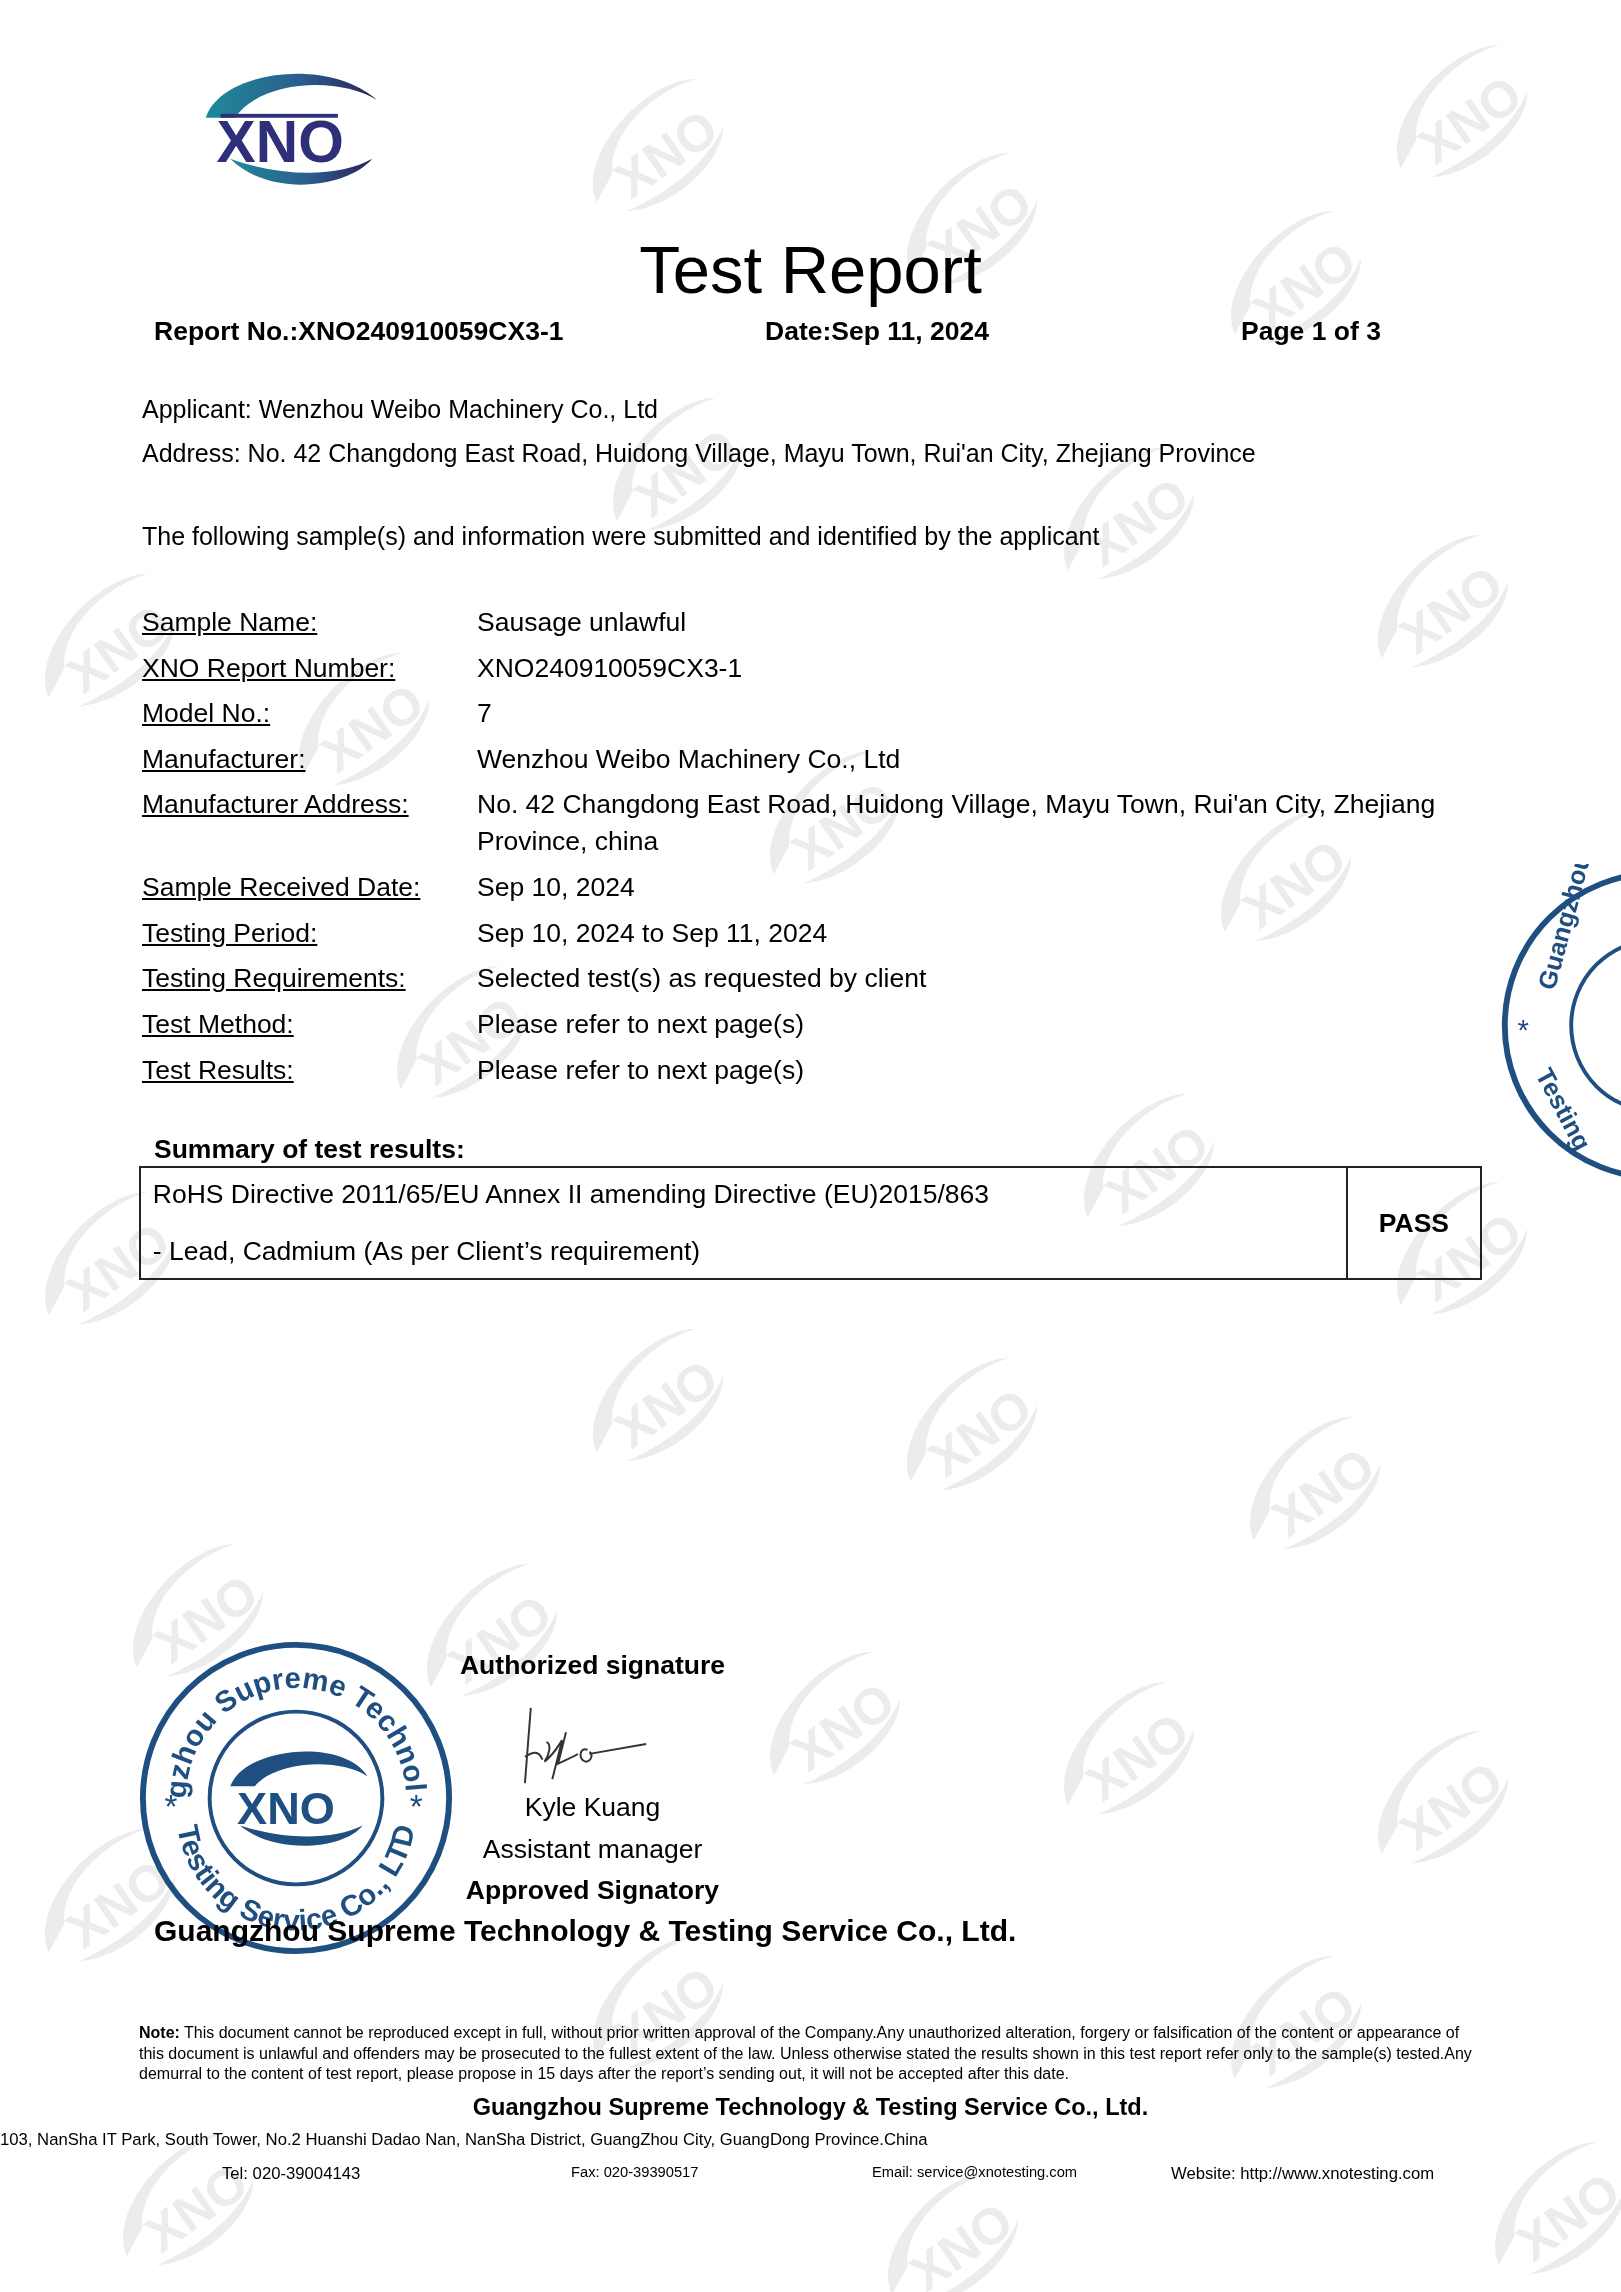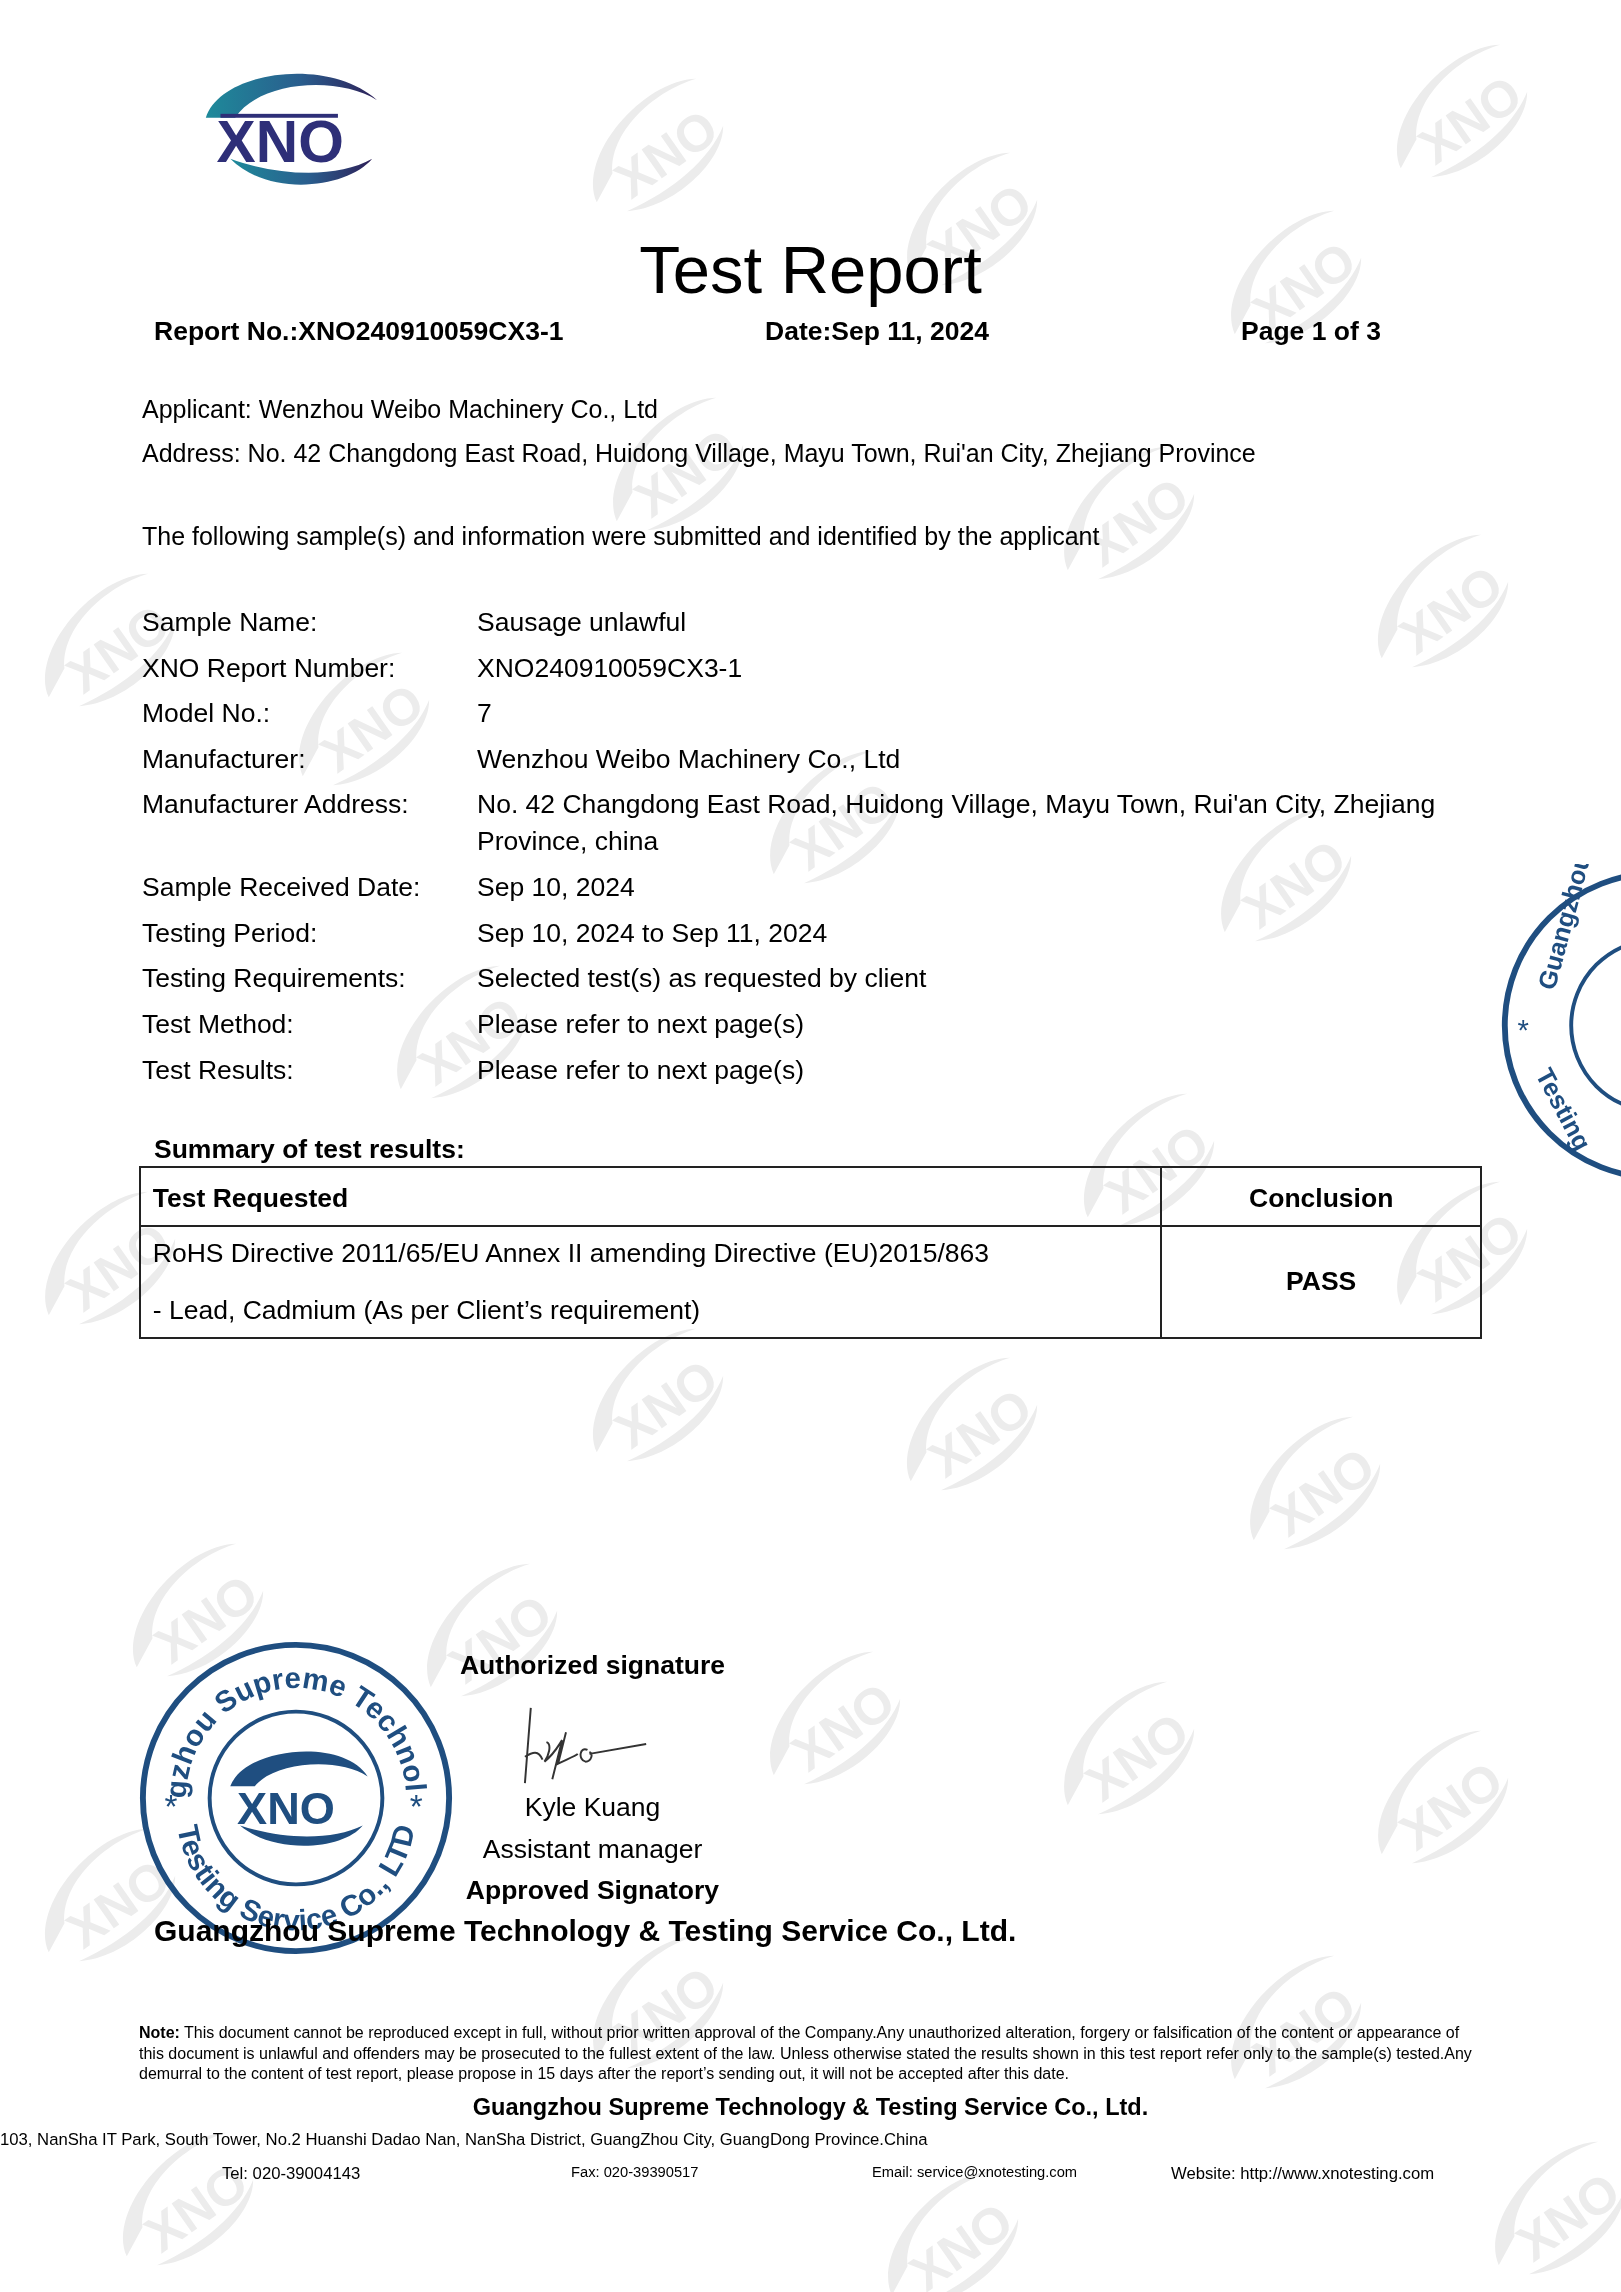--- a/index.html
+++ b/index.html
@@ -4,21 +4,21 @@
 <style>
   html, body { margin:0; padding:0; background:#fff; }
   body { width:1621px; height:2293px; position:relative; overflow:hidden;
          font-family:"Liberation Sans", sans-serif; color:#000; }
   .abs { position:absolute; white-space:nowrap; }
   .wm { position:absolute; width:167px; height:118px; opacity:1; }
   .logo { position:absolute; left:191px; top:61px; width:196px; height:137px; }
   .title { left:0; width:1621px; top:231px; text-align:center; font-size:67px; font-weight:normal; }
   .hdr { top:316px; font-size:26.5px; font-weight:bold; }
   .body-text { font-size:25px; }
-  .row-label { left:142px; font-size:26.5px; }
+  .row-label { left:142px; font-size:26.5px;text-decoration:underline; }
   .row-value { left:477px; font-size:26.5px; }
   table.summary { position:absolute; left:139px; top:1166px; width:1343px; border-collapse:collapse; }
   table.summary td, table.summary th { border:2px solid #222; font-size:26.5px; }
   table.summary th { height:53px; font-weight:bold; text-align:left; padding:3.9px 11.8px 0 11.8px; }
   table.summary th.concl { text-align:center; width:294px; }
   table.summary td { padding:0 11.8px; height:110px; vertical-align:middle; }
   table.summary td.pass { text-align:center; font-weight:bold;margin-left:28px; }
   .sig-block { position:absolute; left:431px; width:323px; text-align:center; font-size:26.5px; }
   .note { position:absolute; left:139px; top:2023px; width:1343px; font-size:16px; line-height:20.6px; }
   .foot-co { position:absolute; left:0; width:1621px; top:2094px; text-align:center; font-size:23.5px; font-weight:bold; }
@@ -180,24 +180,20 @@
   <div class="abs row-label" style="top:1009px">Test Method:</div>
   <div class="abs row-value" style="top:1009px">Please refer to next page(s)</div>
 
   <div class="abs row-label" style="top:1055px">Test Results:</div>
   <div class="abs row-value" style="top:1055px">Please refer to next page(s)</div>
 </div>
 
 <div class="abs" style="left:154px;top:1134px;font-size:26.5px;font-weight:bold">Summary of test results:</div>
 <table class="summary">
   <tbody>
-      <tr>
-    <th>Test Requested</th>
-    <th class="concl">Conclusion</th>
-  </tr>
   <tr>
     <td>
       <div style="margin-bottom:25.5px">RoHS Directive 2011/65/EU Annex II amending Directive (EU)2015/863</div>
       <div>- Lead, Cadmium (As per Client’s requirement)</div>
     </td>
     <td class="pass">PASS</td>
   </tr>
 </tbody>
   </table>
 

